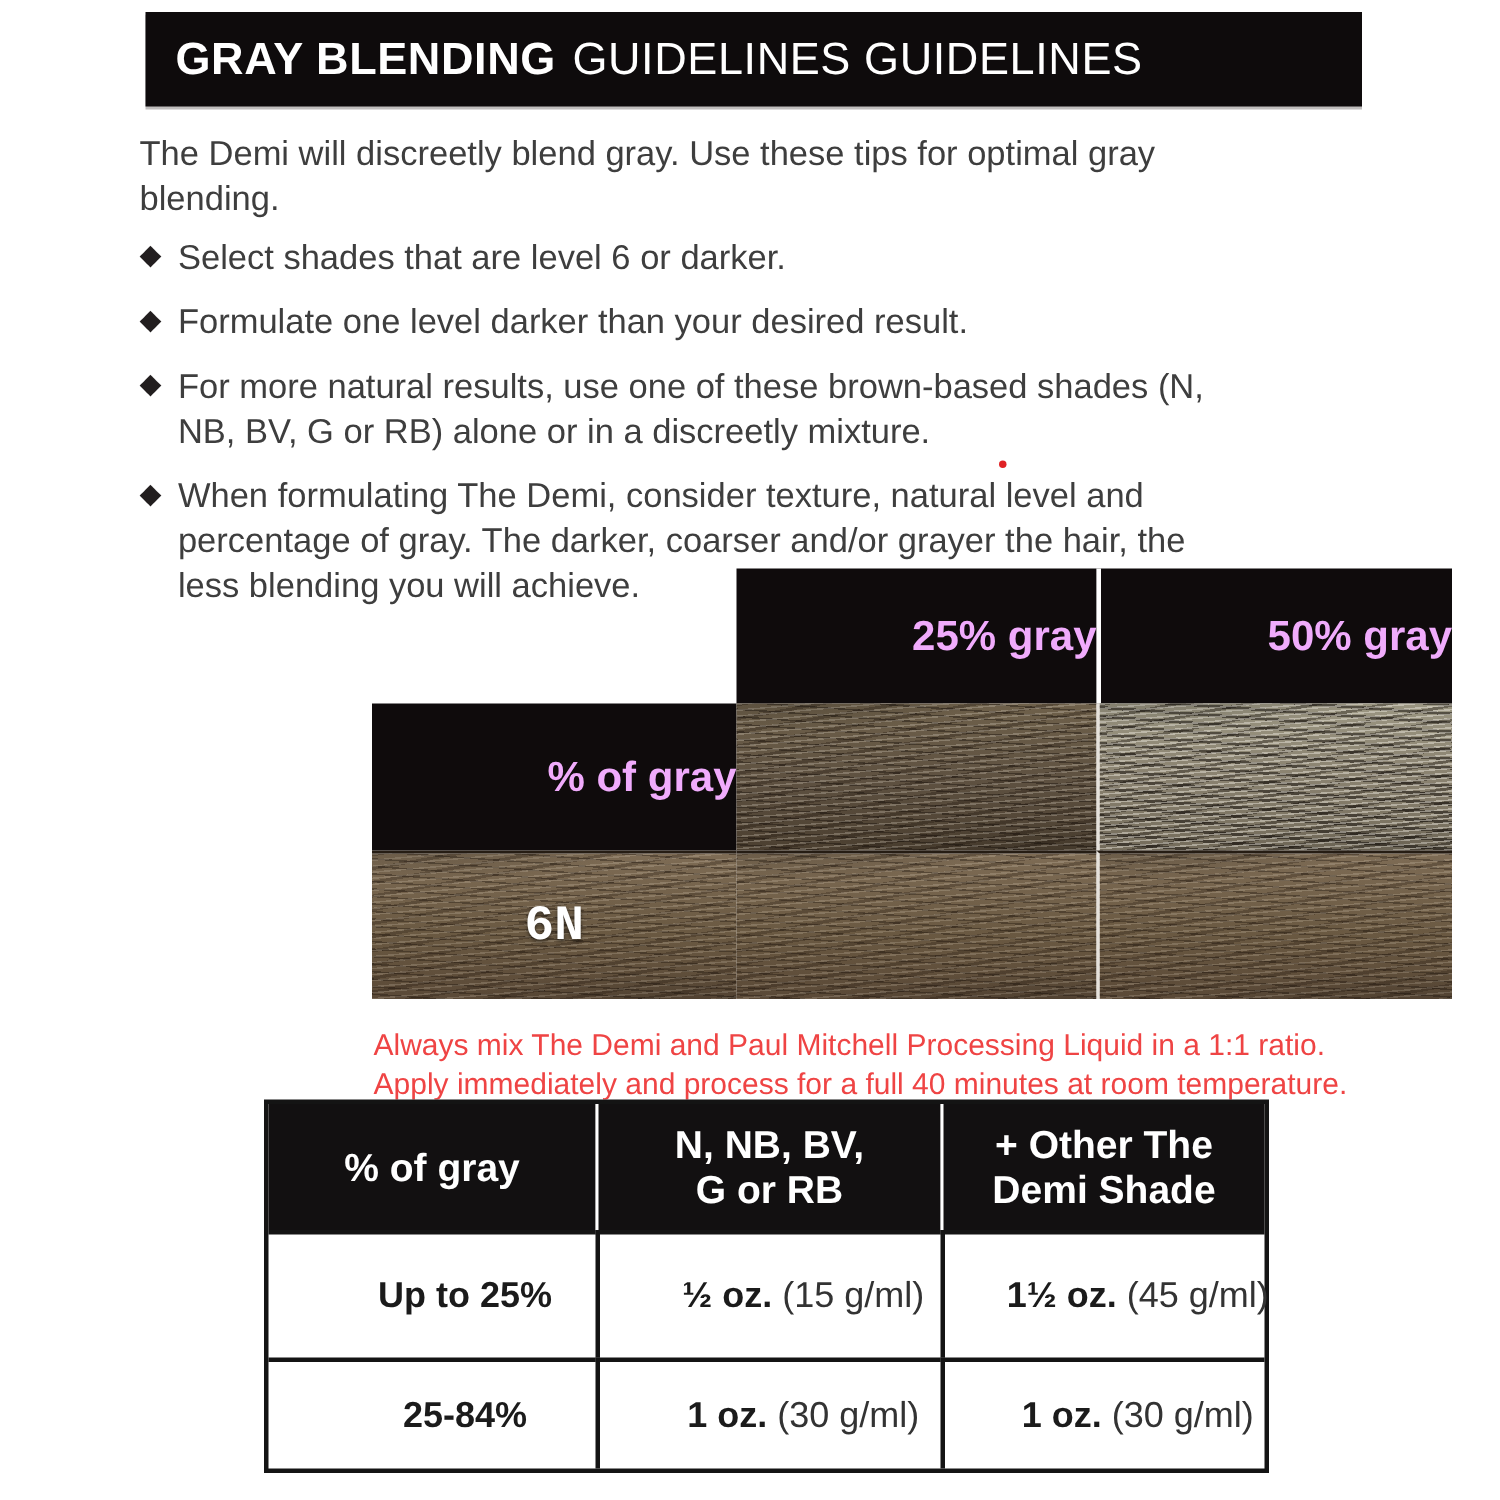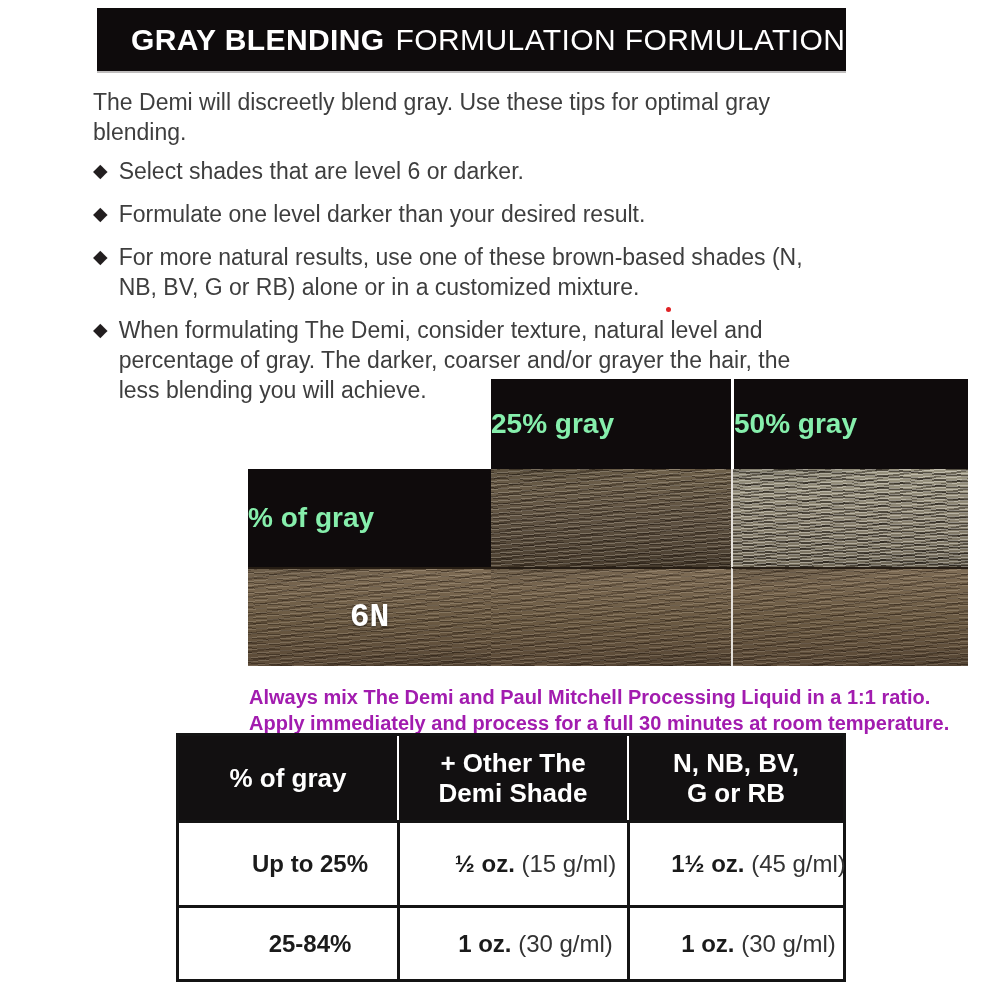--- a/index.html
+++ b/index.html
@@ -4,23 +4,23 @@
 <style>
   html, body { margin: 0; padding: 0; background: #ffffff; }
   #page {
     position: relative; width: 1000px; height: 1000px;
     background: #ffffff; overflow: hidden;
     font-family: "Liberation Sans", sans-serif;
   }
 
   
   .title-bar {
-    position: absolute; left: 97px; top: 8px; width: 749px; height: 63px;
+    position: absolute; left: 97px; top: 8px; width: 811px; height: 63px;
     background: #0e0b0c; color: #ffffff;
-    display: flex; align-items: center; padding-left: 34px; box-sizing: border-box;
+    display: flex; align-items: center; padding-left: 20px; box-sizing: border-box;
     box-shadow: 0 2px 0 0 #bfbdbd;
     font-size: 30px; letter-spacing: 0.4px; white-space: nowrap;
   }
   .title-bar .t-bold { font-weight: bold; margin-right: 11px; }
   .title-bar .t-reg  { font-weight: normal; }
 
   
   .content {
     position: absolute; left: 93px; top: 87px; width: 830px;
     color: #3e3e3e; font-size: 23px; line-height: 30px;
@@ -41,22 +41,22 @@
 
   
   .swatch-table {
     position: absolute; left: 248px; top: 379px;
     display: grid;
     grid-template-columns: 243px 240px 237px;
     grid-template-rows: 90px 98px 99px;
   }
   .st-cell { position: relative; box-sizing: border-box; }
   .st-black {
-    background: #0f0b0c; color: #86efac; font-weight: bold; font-size: 28px;
-    display: flex; align-items: center; justify-content: flex-start;
+    background: #0f0b0c; color: #f0abfc; font-weight: bold; font-size: 28px;
+    display: flex; align-items: center; justify-content: flex-end;
   }
   .st-divider-left { border-left: 3px solid #ffffff; }
   .hair {
     display: flex; align-items: center; justify-content: center;
   }
   .hair-sep-left { border-left: 2px solid #e6e2dc; }
   .hair-sep-top  { border-top: 2px solid #261d14; }
   .shade-label {
     position: relative; z-index: 2; color: #ffffff; font-weight: bold;
     font-size: 33px; text-shadow: 0 1px 3px rgba(0,0,0,0.55); font-family: Liberation Mono, monospace;
@@ -86,21 +86,21 @@
       radial-gradient(150% 100% at 85% 135%, rgba(0,0,0,0.28), rgba(0,0,0,0) 55%),
       repeating-linear-gradient(175deg, rgba(255,243,224,0.17) 0 1px, rgba(0,0,0,0) 1px 4px),
       repeating-linear-gradient(184deg, rgba(22,13,6,0.35) 0 1px, rgba(0,0,0,0) 1px 5px),
       repeating-linear-gradient(170deg, rgba(28,17,9,0.25) 0 2px, rgba(0,0,0,0) 2px 9px),
       linear-gradient(180deg, #7e6c55 0%, #6a5942 55%, #5a4937 100%);
   }
 
   
   .note {
     position: absolute; left: 249px; top: 684px; width: 730px;
-    color: #a21caf; font-size: 20px; line-height: 26px; font-weight: bold;
+    color: #ef4444; font-size: 20px; line-height: 26px;
   }
 
   
   .mix-table {
     position: absolute; left: 176px; top: 733px;
     border: 3px solid #141414; background: #ffffff;
     display: grid;
     grid-template-columns: 218px 230px 216px;
     grid-template-rows: 84px 85px 74px;
   }
@@ -120,39 +120,39 @@
   .mt-b.mt-div { border-left: 3px solid #141414; text-align: center; }
   .mt-bold { font-weight: bold; color: #1b1b1b; }
 </style>
 </head>
 <body>
 
 <div id="page">
 
   <div class="title-bar">
     <span class="t-bold">GRAY BLENDING</span>
-    <span class="t-reg">FORMULATION FORMULATION</span>
+    <span class="t-reg">GUIDELINES GUIDELINES</span>
   </div>
 
   <div class="content">
     <p class="intro">The Demi will discreetly blend gray. Use these tips for optimal gray
 blending.</p>
     <ul class="tips">
       <li>
         <span class="bullet-icon">◆</span>
         <span class="tip-text">Select shades that are level 6 or darker.</span>
       </li>
       <li>
         <span class="bullet-icon">◆</span>
         <span class="tip-text">Formulate one level darker than your desired result.</span>
       </li>
       <li>
         <span class="bullet-icon">◆</span>
         <span class="tip-text">For more natural results, use one of these brown-based shades (N,
-NB, BV, G or RB) alone or in a customized mixture.</span>
+NB, BV, G or RB) alone or in a discreetly mixture.</span>
       </li>
       <li>
         <span class="bullet-icon">◆</span>
         <span class="tip-text">When formulating The Demi, consider texture, natural level and
 percentage of gray. The darker, coarser and/or grayer the hair, the
 less blending you will achieve.</span>
       </li>
     </ul>
   </div>
 
@@ -175,36 +175,36 @@
 
     <div class="st-cell hair hair-brown hair-sep-top">
       <span class="shade-label">6N</span>
     </div>
     <div class="st-cell hair hair-brown hair-sep-top"></div>
     <div class="st-cell hair hair-brown hair-sep-top hair-sep-left"></div>
   </div>
 
   <div class="note">
     <div>Always mix The Demi and Paul Mitchell Processing Liquid in a 1:1 ratio.</div>
-    <div>Apply immediately and process for a full 30 minutes at room temperature.</div>
+    <div>Apply immediately and process for a full 40 minutes at room temperature.</div>
   </div>
 
   <div class="mix-table">
     <div class="mt-cell mt-h">
       <div>% of gray</div>
       <div></div>
     </div>
     <div class="mt-cell mt-h mt-div">
+      <div>N, NB, BV,</div>
+      <div>G or RB</div>
+    </div>
+    <div class="mt-cell mt-h mt-div">
       <div>+ Other The</div>
       <div>Demi Shade</div>
     </div>
-    <div class="mt-cell mt-h mt-div">
-      <div>N, NB, BV,</div>
-      <div>G or RB</div>
-    </div>
 
     <div class="mt-cell mt-b">
       <span class="mt-bold">Up to 25%</span>
     </div>
     <div class="mt-cell mt-b mt-div">
       <span class="mt-bold">½ oz.</span><span> (15 g/ml)</span>
     </div>
     <div class="mt-cell mt-b mt-div">
       <span class="mt-bold">1½ oz.</span><span> (45 g/ml)</span>
     </div>

